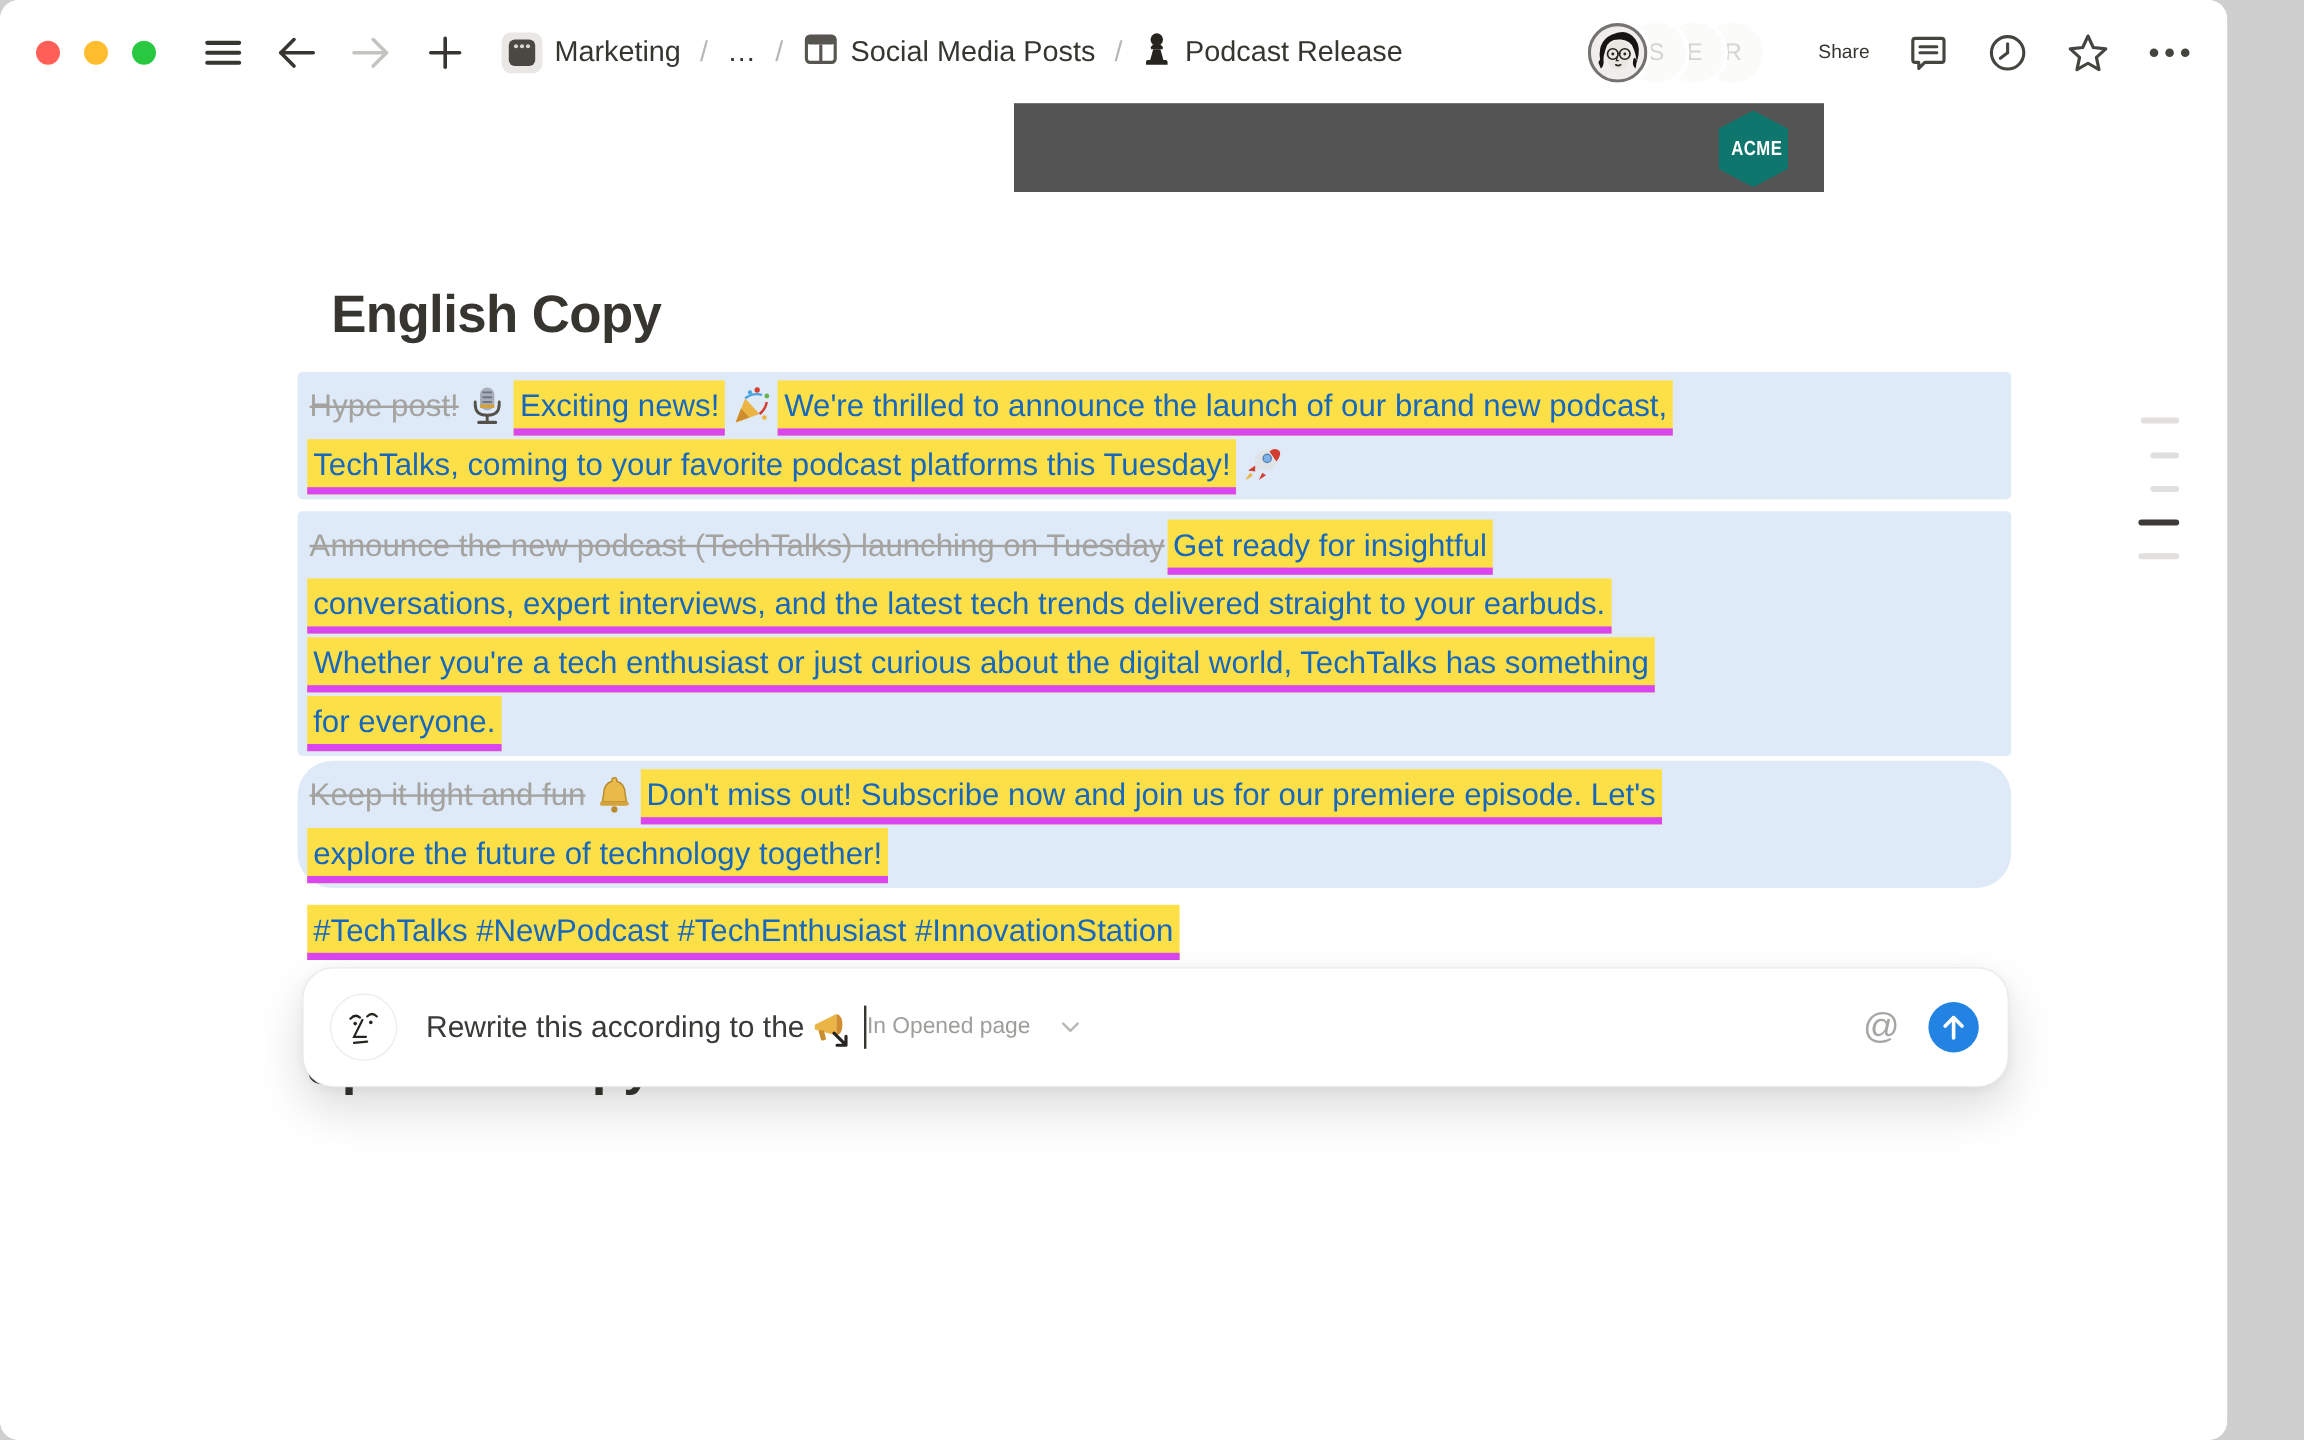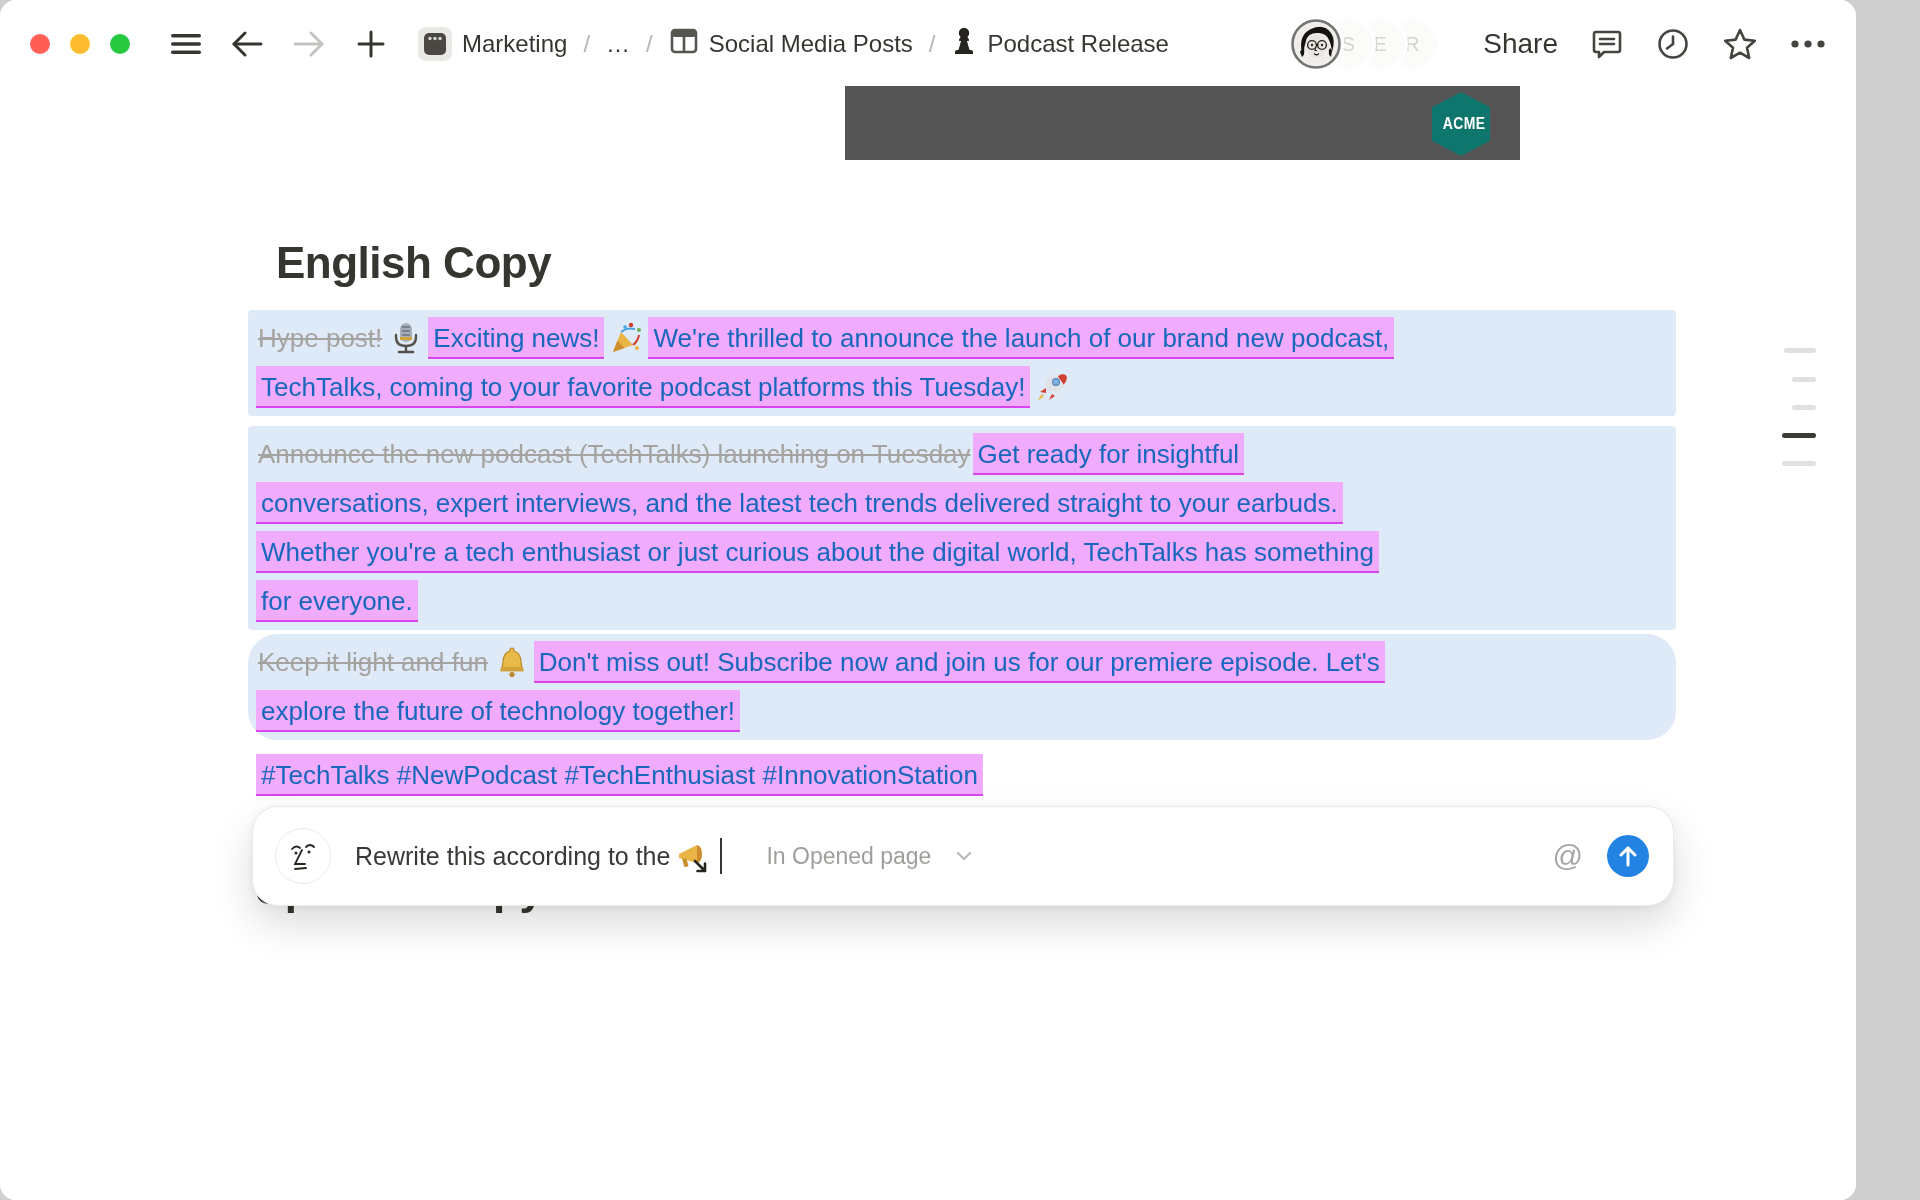--- a/index.html
+++ b/index.html
@@ -18,60 +18,60 @@
   .crumbs { display:flex; align-items:center; margin-left:24px; font-size:24px; color:#37352f; gap:4px; white-space:nowrap; }
   .crumb { display:flex; align-items:center; gap:10px; padding:4px 8px; border-radius:6px; cursor:pointer; }
   .crumb-sep { color:#b9b7b3; padding:0 4px; }
   .ts-icon { width:34px; height:34px; background:#e9e8e5; border-radius:8px; display:flex; align-items:center; justify-content:center; }
   .topbar-right { margin-left:auto; display:flex; align-items:center; }
   .avatars { display:flex; align-items:center; margin-right:36px; }
   .av { width:50px; height:50px; border-radius:50%; box-shadow:0 0 0 3px #fff; display:flex; align-items:center; justify-content:center; }
   .av-letter { background:#fbfbfa; color:#d6d4d1; font-size:20px; margin-left:-18px; }
   .av-main { z-index:4; position:relative; }
   .av-s{ z-index:3; } .av-e{ z-index:2; } .av-r{ z-index:1; }
-  .share { font-size:28px; color:#37352f; padding:6px 10px; border-radius:6px; cursor:pointer; }
+  .share { font-size:16px; color:#37352f; padding:6px 10px; border-radius:6px; cursor:pointer; }
   .right-icons { display:flex; align-items:center; gap:32px; margin-left:22px; }
 
   
   .main { position:absolute; top:88px; left:0; right:0; bottom:0; background:#fff; }
 
   .cover { position:absolute; left:845px; top:-2px; width:675px; height:74px; background:#545454; }
   .badge { position:absolute; right:30px; top:6px; width:58px; height:64px; background:#0f766e;
            clip-path:polygon(50% 0, 100% 24%, 100% 76%, 50% 100%, 0 76%, 0 24%);
            display:flex; align-items:center; justify-content:flex-end; }
   .badge span { color:#fff; font-weight:700; font-size:17px; letter-spacing:0.5px; transform:scaleX(0.82); }
 
   .h1 { position:absolute; left:256px; font-size:44px; font-weight:700; color:#37352f; letter-spacing:-0.5px; }
   .h1.english { top:150px; z-index:2;margin-left:20px; }
   .h1.spanish { top:776px; z-index:1; }
 
   .blk { position:absolute; left:248px; width:1428px; background:#deeaf8; border-radius:4px; padding:4px 0; z-index:2; }
   .ln { height:49px; line-height:49px; padding:0 8px; white-space:nowrap; font-size:26px; color:#1767bd; }
   .strike { color:#a5a3a0; text-decoration:line-through; text-decoration-thickness:2px; padding:0 2px; }
-  .ins { background:#f0abfc; border-bottom:2px solid #d946ef; padding:6px 5px 4px 5px; }
+  .ins { background:#fde047; border-bottom:6px solid #d946ef; padding:6px 5px 4px 5px; }
   .hashblk { position:absolute; left:248px; top:663px; z-index:2; padding:0; background:none; }
   .hashblk .ln { padding:0 8px; }
 
   .emo { width:34px; height:34px; vertical-align:-8px; margin:0 5px; display:inline-block; }
 
   
   .toc { position:absolute; right:40px; top:260px; width:34px; z-index:3; }
   .toc-line { position:absolute; right:0; height:5px; border-radius:2.5px; background:#e1e0de; cursor:pointer; }
   .toc-line.dark { background:#3c3a36; }
 
   
   .ai-bar { position:absolute; left:252px; top:718px; width:1422px; height:100px; background:#fff;
             border:1px solid #eceae8; border-radius:26px; z-index:10; display:flex; align-items:center;
             padding:0 24px 0 22px;
             box-shadow:0 18px 40px rgba(0,0,0,0.14), 0 2px 8px rgba(0,0,0,0.05); }
   .ai-face { width:56px; height:56px; border-radius:50%; border:1.5px solid #ebebe9; display:flex; align-items:center; justify-content:center; margin-right:24px; flex:none; }
   .ai-text { font-size:25px; color:#3b3936; display:flex; align-items:center; white-space:nowrap; }
   .ai-link { color:#2f2d2a; text-decoration:underline; text-decoration-color:rgba(60,58,54,0.4); text-decoration-thickness:1.5px; text-underline-offset:6px; cursor:pointer; }
   .caret { width:2px; height:36px; background:#37352f; margin-left:6px; }
-  .scope { display:flex; align-items:center; gap:25px; margin-left:44px; font-size:23px; color:#a09e9a; cursor:pointer; white-space:nowrap; }
+  .scope { display:flex; align-items:center; gap:25px; font-size:19px; color:#a09e9a; cursor:pointer; white-space:nowrap; }
   .ai-right { margin-left:auto; display:flex; align-items:center; gap:24px; }
   .at { font-size:30px; color:#a8a6a2; cursor:pointer; }
   .send { width:42px; height:42px; border-radius:50%; background:#2383e2; display:flex; align-items:center; justify-content:center; cursor:pointer; }
 </style>
 </head>
 <body>
 
 <div class="window">
 
   <div class="topbar">

